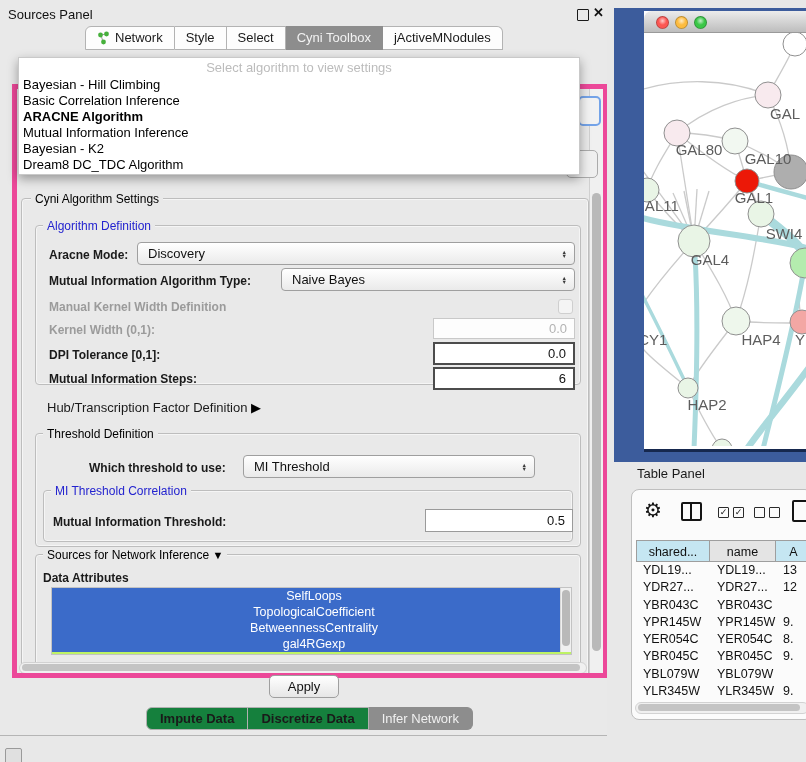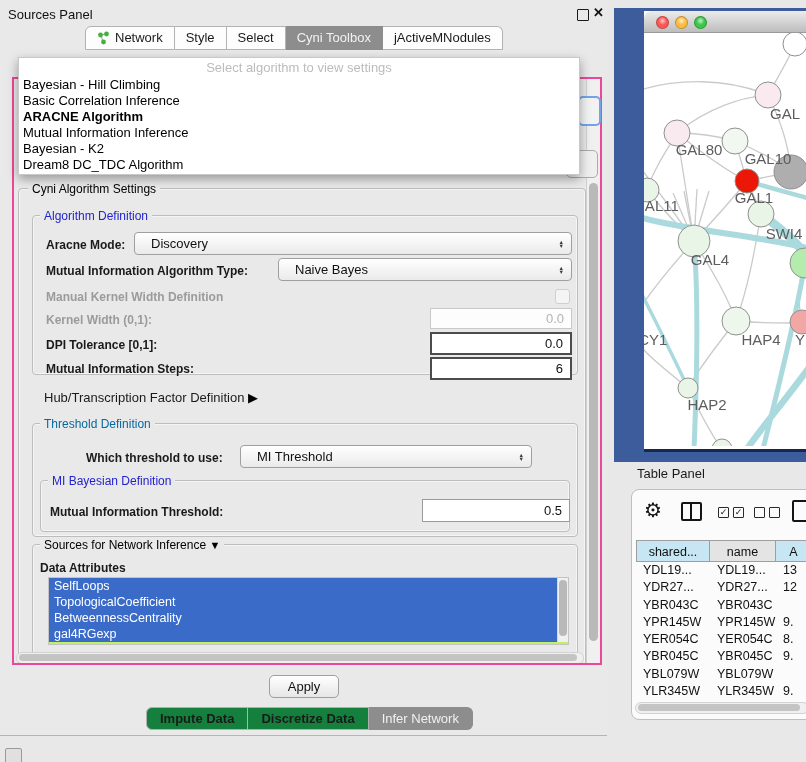--- a/index.html
+++ b/index.html
@@ -9,28 +9,28 @@
   .cp-titlebar{position:absolute;left:0;top:0;width:100%;height:28px;}
   .cp-title{position:absolute;left:8px;top:7px;font-size:13px;color:#111;}
   .cp-float{position:absolute;left:577px;top:9px;width:10px;height:10px;border:1.6px solid #1a1a1a;border-radius:1px;}
   .cp-close{position:absolute;left:593px;top:5px;font-size:13px;font-weight:bold;color:#111;}
   .tabbar{position:absolute;left:85px;top:26px;display:flex;}
   .tab{height:22px;line-height:22px;padding:0 11px;font-size:13px;color:#1a1a1a;background:#fdfdfd;border:1px solid #b3b3b3;border-left:none;display:flex;align-items:center;gap:5px;}
   .tab:first-child{border-left:1px solid #b3b3b3;border-radius:6px 0 0 0;}
   .tab:last-child{border-radius:0 6px 0 0;}
   .tab.sel{background:#8d8d8d;color:#f2f2f2;border-color:#8d8d8d;}
   
-  .cp-scrollpane{position:absolute;left:12px;top:77px;width:586px;height:584px;border:2px solid #ec4899;overflow:hidden;background:#e9e9e9;}
+  .cp-scrollpane{position:absolute;left:12px;top:84px;width:586px;height:584px;border:5px solid #ec4899;overflow:hidden;background:#e9e9e9;text-align:center;}
   .grp{position:absolute;border:1px solid #bdbdbd;border-radius:4px;box-shadow:inset 0 0 0 1px rgba(255,255,255,.55);}
   .grp-title{position:absolute;font-size:12px;background:#e9e9e9;padding:0 4px;z-index:2;white-space:nowrap;}
   .t-blue{color:#2323cf;}
-  .t-green{color:#0369a1;}
+  .t-green{color:#000000;}
   .lbl{position:absolute;font-size:12px;font-weight:bold;color:#1a1a1a;white-space:nowrap;}
   .lbl.dim{color:#9b9b9b;}
-  .combo{position:absolute;background:linear-gradient(#ffffff,#eaeaea);border:1px solid #9f9f9f;border-radius:4px;font-size:13px;color:#111;display:flex;align-items:center;padding:0 22px 0 16px;box-sizing:border-box;}
+  .combo{position:absolute;background:linear-gradient(#ffffff,#eaeaea);border:1px solid #9f9f9f;border-radius:4px;font-size:13px;color:#111;display:flex;align-items:center;padding:0 22px 0 10px;box-sizing:border-box;}
   .spin{position:absolute;right:7px;top:50%;transform:translateY(-50%);display:flex;flex-direction:column;align-items:center;font-size:5.5px;line-height:4.5px;color:#3a3a3a;}
   .tfield{position:absolute;background:#fff;border:1px solid #9a9a9a;font-size:13px;color:#111;display:flex;align-items:center;justify-content:flex-end;padding:0 7px;box-sizing:border-box;}
   .tfield.strong{border:2px solid #4c4c4c;}
   .tfield.disabled{border:1px solid #c9c9c9;color:#b3b3b3;background:#fdfdfd;}
   .cbx-disabled{position:absolute;width:13px;height:13px;border:1px solid #cfcfcf;border-radius:3px;background:#f4f4f4;}
   .arrow-right{font-size:13px;color:#000;}
   .attr-list{position:absolute;background:#bef264;border:1px solid #c3c3c3;overflow:hidden;}
   .attr-item{height:16px;line-height:16px;font-size:12.5px;color:#fff;background:#3b6bc9;padding-left:5px;}
   .vscroll{position:absolute;background:#f0f0f0;border-left:1px solid #d8d8d8;}
   .vthumb{position:absolute;background:#b9b9b9;border-radius:5px;}
@@ -165,21 +165,21 @@
     <span class="lbl" style="left:72px;top:372px;">Which threshold to use:</span>
     <div class="combo" style="left:226px;top:366px;width:292px;height:23px;">
       <span>MI Threshold</span>
       <span class="spin">
           <span>▲</span>
           <span>▼</span>
         </span>
     </div>
 
     <div class="grp" style="left:26px;top:401px;width:528px;height:50px;"></div>
-    <span class="grp-title t-blue" style="left:34px;top:395px;">MI Bayesian Definition</span>
+    <span class="grp-title t-blue" style="left:34px;top:395px;">MI Threshold Correlation</span>
 
     <span class="lbl" style="left:36px;top:426px;">Mutual Information Threshold:</span>
     <div class="tfield" style="left:408px;top:420px;width:148px;height:23px;">
         <span>0.5</span>
       </div>
 
     <div class="grp" style="left:18px;top:465px;width:544px;height:150px;"></div>
     <span class="grp-title" style="left:26px;top:459px;">
       <span>Sources for Network Inference</span> <span style="font-size:11px;">▼</span>
     </span>

